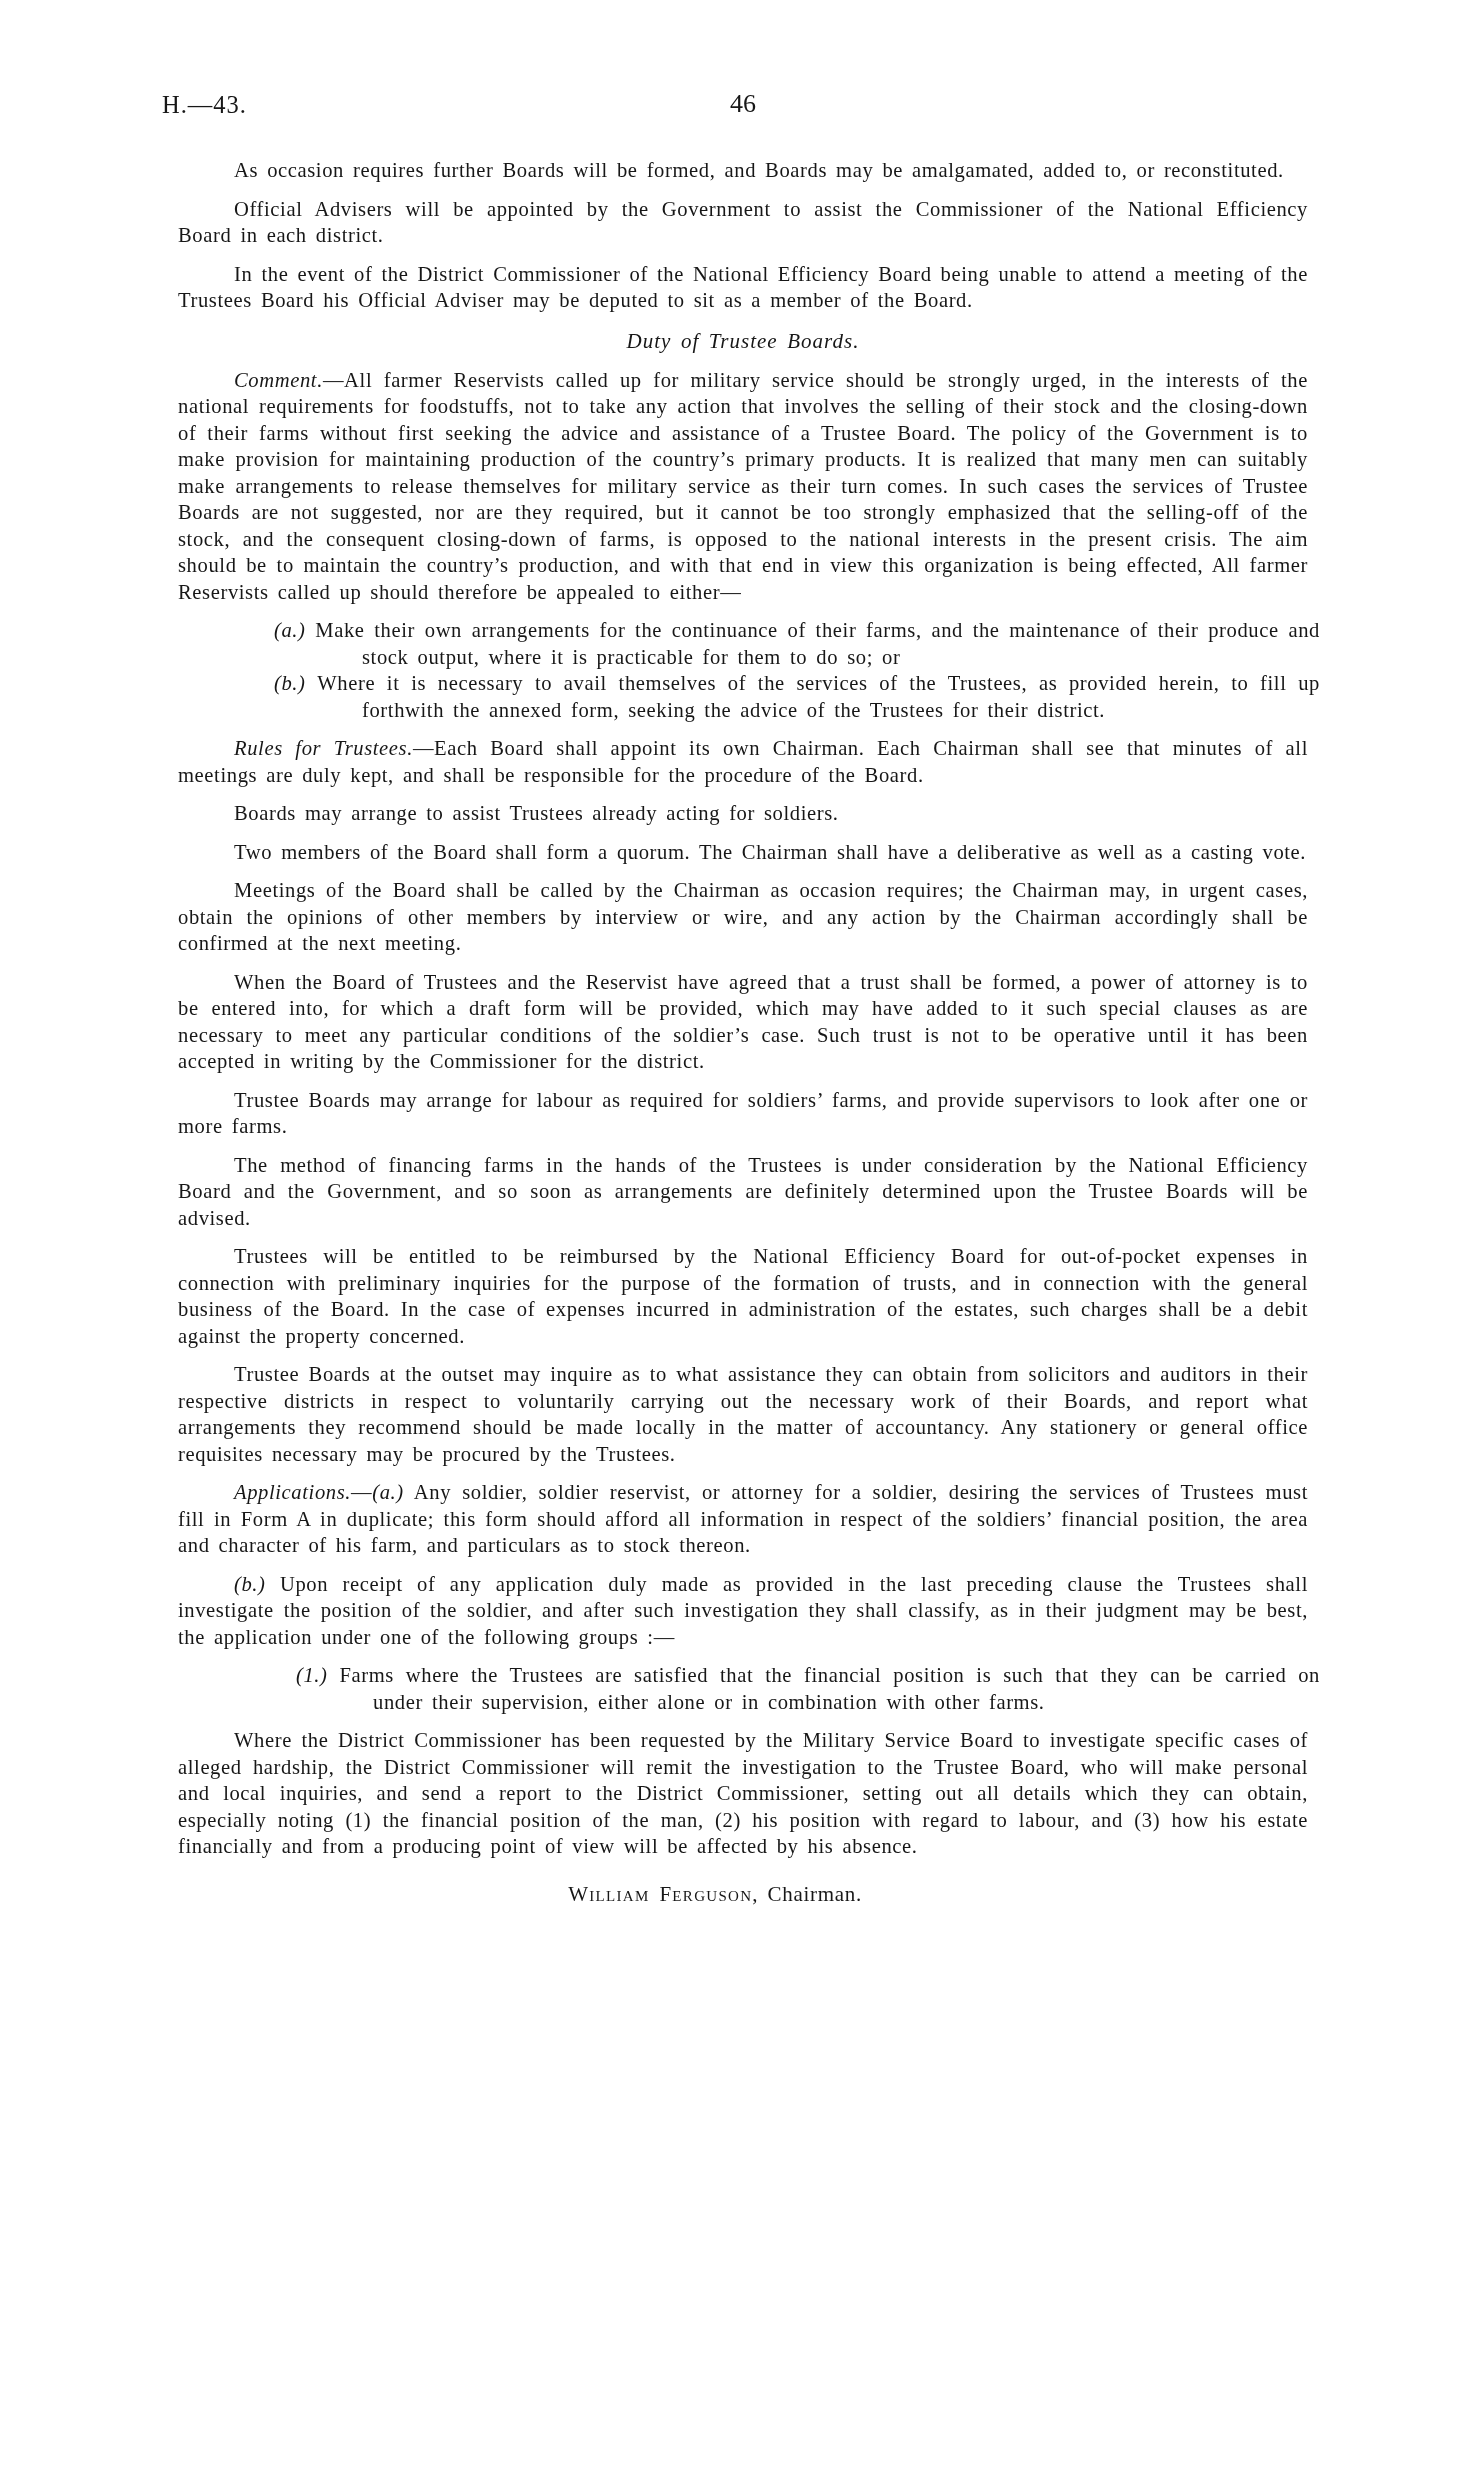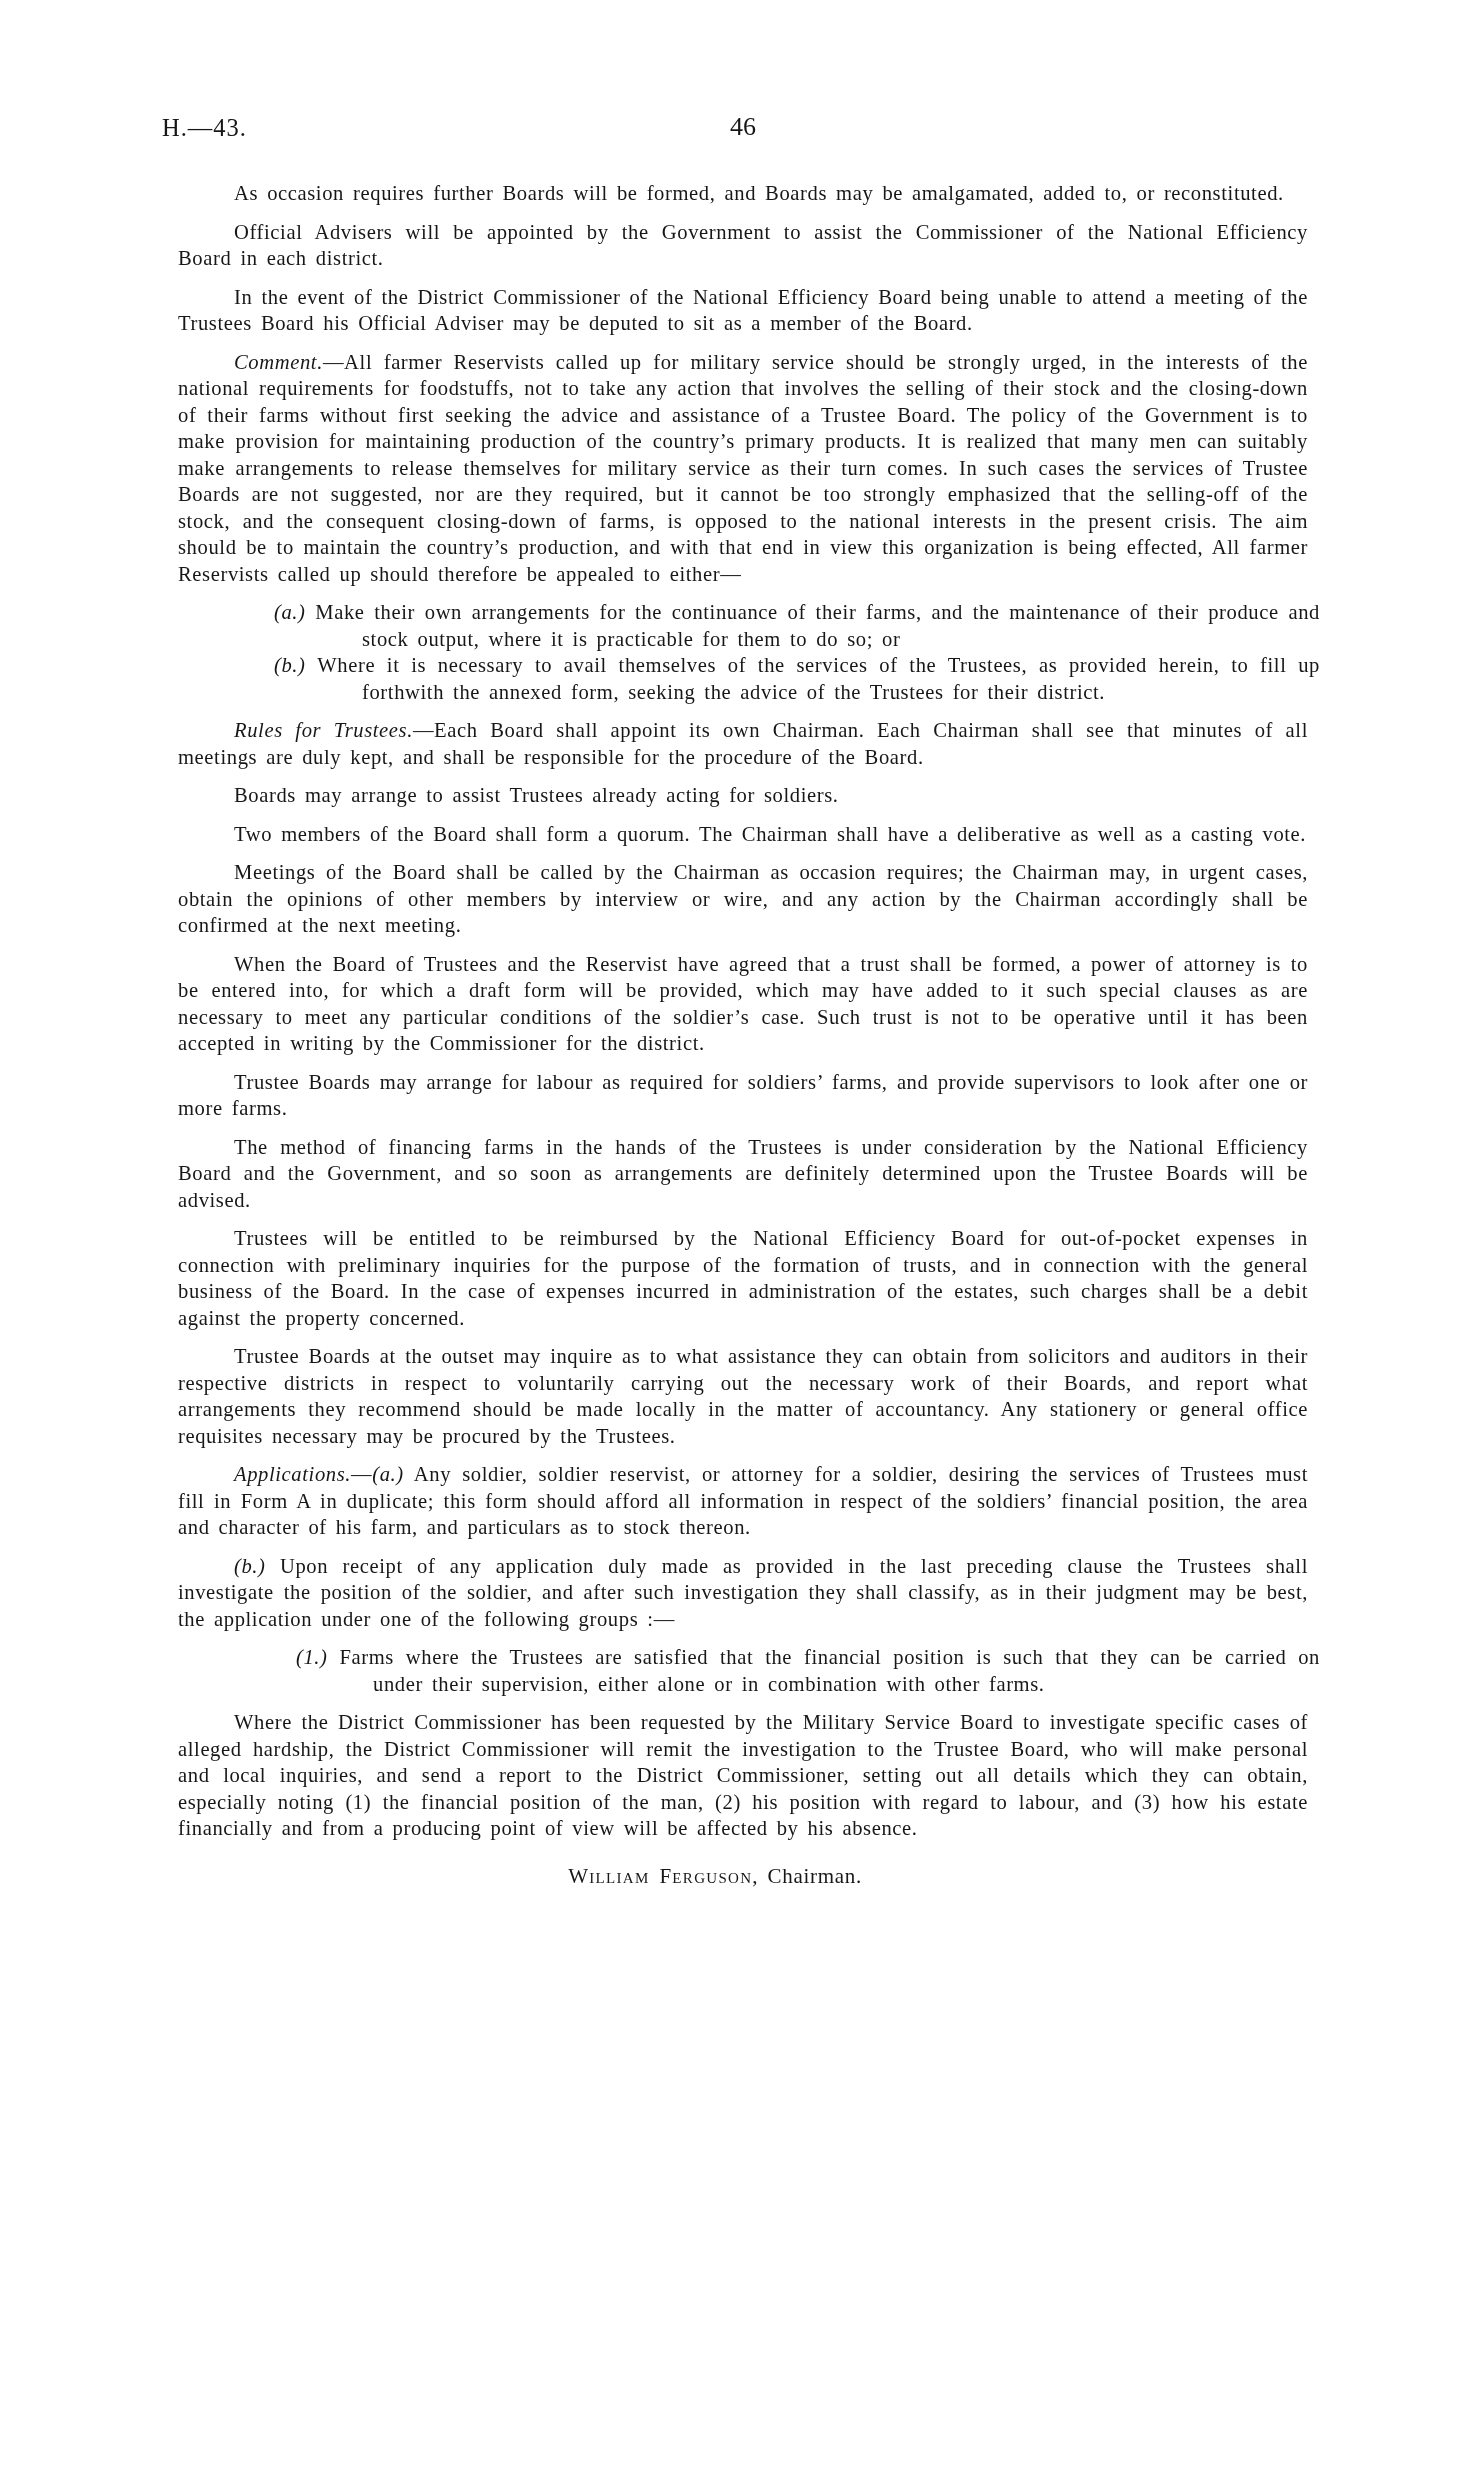--- a/index.html
+++ b/index.html
@@ -4,21 +4,21 @@
 <style>
   html, body { margin: 0; padding: 0; background: #ffffff; }
   .page {
     position: relative;
     width: 1480px;
     height: 2475px;
     background: #ffffff;
     color: #171717;
     font-family: "Liberation Serif", "DejaVu Serif", serif;
     box-sizing: border-box;
-    padding: 113px 160px 0 166px;
+    padding: 90px 160px 0 166px;
     overflow: hidden;
   }
   .page-header {
     position: relative;
     height: 33px;
     margin-bottom: 34px;
     font-size: 24.5px;
     line-height: 29px;
   }
   .doc-ref {
@@ -76,20 +76,21 @@
   </div>
 
   <div class="body-text">
 
     <p class="para">As occasion requires further Boards will be formed, and Boards may be amalgamated, added to, or reconstituted.</p>
 
     <p class="para">Official Advisers will be appointed by the Government to assist the Commissioner of the National Efficiency Board in each district.</p>
 
     <p class="para">In the event of the District Commissioner of the National Efficiency Board being unable to attend a meeting of the Trustees Board his Official Adviser may be deputed to sit as a member of the Board.</p>
 
+    <h2 class="section-heading">Duty of Trustee Boards.</h2>
 
     <p class="para"><span class="it">Comment.</span><span>—All farmer Reservists called up for military service should be strongly urged, in the interests of the national requirements for foodstuffs, not to take any action that involves the selling of their stock and the closing-down of their farms without first seeking the advice and assistance of a Trustee Board.  The policy of the Government is to make provision for maintaining production of the country’s primary products.  It is realized that many men can suitably make arrangements to release themselves for military service as their turn comes.  In such cases the services of Trustee Boards are not suggested, nor are they required, but it cannot be too strongly emphasized that the selling-off of the stock, and the consequent closing-down of farms, is opposed to the national interests in the present crisis.  The aim should be to maintain the country’s production, and with that end in view this organization is being effected,  All farmer Reservists called up should therefore be appealed to either—</span></p>
 
     <p class="hang hang-ab"><span class="it">(a.) </span><span>Make their own arrangements for the continuance of their farms, and the maintenance of their produce and stock output, where it is practicable for them to do so; or</span></p>
 
     <p class="hang hang-ab"><span class="it">(b.) </span><span>Where it is necessary to avail themselves of the services of the Trustees, as provided herein, to fill up forthwith the annexed form, seeking the advice of the Trustees for their district.</span></p>
 
     <p class="para"><span class="it">Rules for Trustees.</span><span>—Each Board shall appoint its own Chairman.  Each Chairman shall see that minutes of all meetings are duly kept, and shall be responsible for the procedure of the Board.</span></p>
 
     <p class="para">Boards may arrange to assist Trustees already acting for soldiers.</p>

